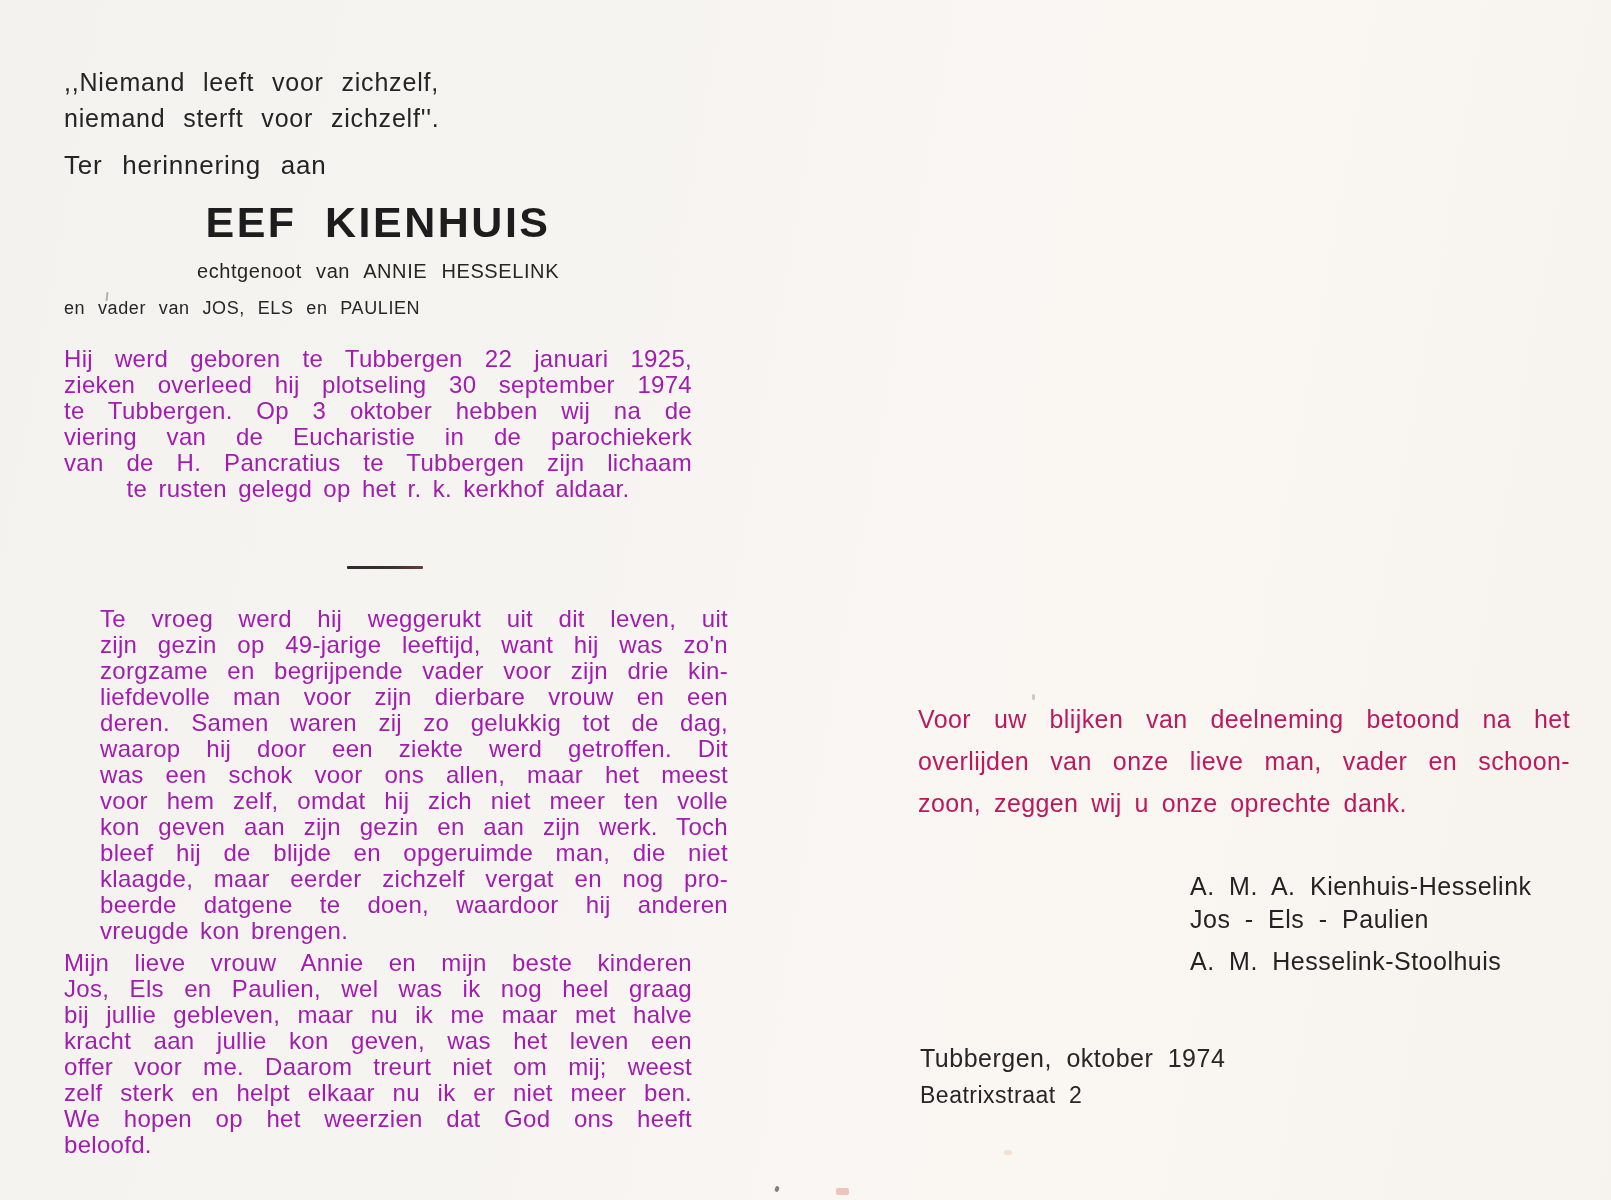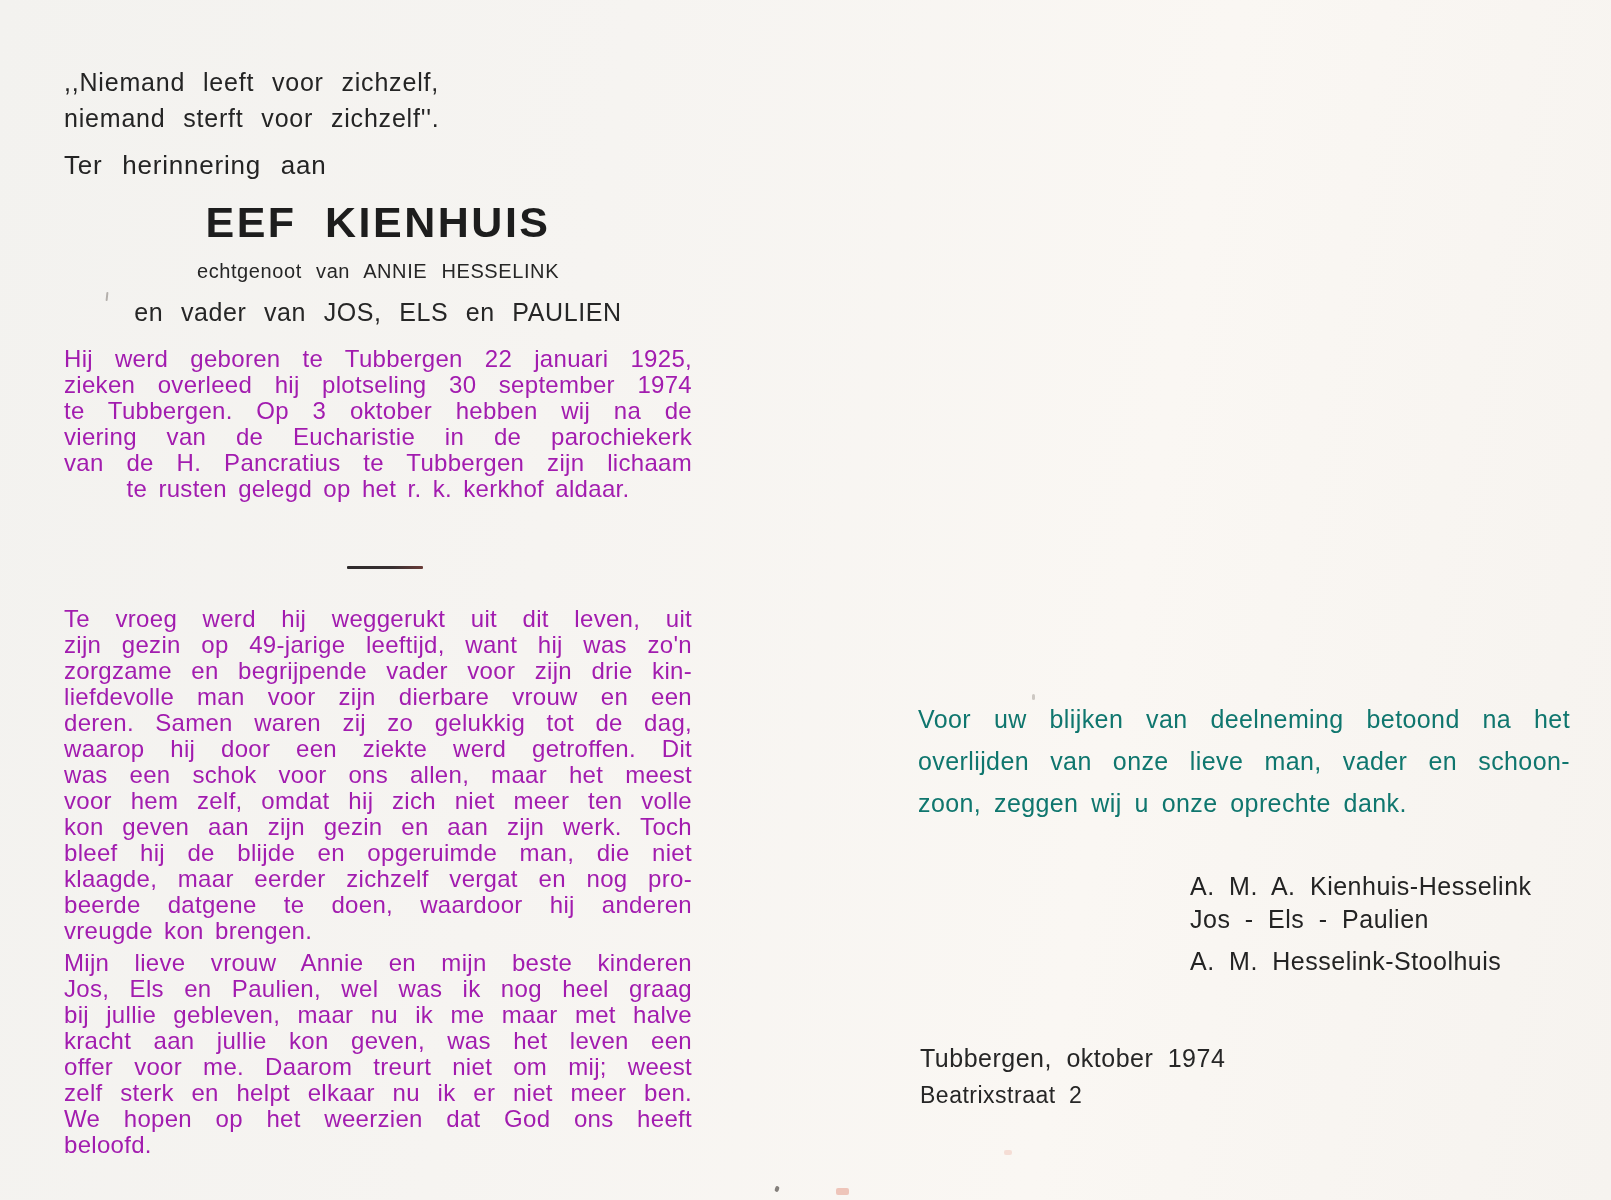--- a/index.html
+++ b/index.html
@@ -14,32 +14,32 @@
   .col-left{left:64px;width:628px;}
   .col-right{left:918px;width:652px;}
   .block{position:absolute;left:0;width:100%;}
 
   
   .quote{top:64px;font-size:25px;line-height:36px;letter-spacing:.8px;word-spacing:.4em;color:#242424;}
   .quote div{}
   .intro{top:150px;text-align:left;font-size:26px;letter-spacing:.8px;word-spacing:.45em;color:#242424;}
   .deceased{top:198px;text-align:center;font-size:43px;font-weight:bold;letter-spacing:2.5px;word-spacing:14px;color:#1d1d1d;}
   .spouse{top:260px;text-align:center;font-size:20px;letter-spacing:.6px;word-spacing:.4em;}
-  .children{top:298px;text-align:center;font-size:25px;letter-spacing:.6px;word-spacing:.4em;}
+  .children{top:298px;font-size:18px;letter-spacing:.6px;word-spacing:.4em;}
 
   
   .para{font-size:24px;line-height:26px;letter-spacing:.3px;word-spacing:.18em;color:#a21caf;}
   .para div{text-align:justify;text-align-last:justify;}
   .para div:last-child{text-align-last:left;}
   .bio{top:346px;}
   .bio div:last-child{text-align-last:center;}
-  .eulogy{top:606px;}
+  .eulogy{top:606px;margin-left:36px;}
   .farewell{top:950px;}
 
-  .thanks{top:698px;font-size:25px;line-height:42px;letter-spacing:.4px;word-spacing:.22em;color:#0f766e;}
+  .thanks{top:698px;font-size:25px;line-height:42px;letter-spacing:.4px;word-spacing:.22em;color:#be185d;}
   .thanks div{text-align:justify;text-align-last:justify;}
   .thanks div:last-child{text-align-last:left;}
 
   .signatories{top:870px;left:272px;width:380px;font-size:25px;letter-spacing:.5px;word-spacing:.28em;color:#232323;}
   .signatories div{line-height:33px;text-align:left;}
   .signatories div:last-child{margin-top:9px;}
 
   .placedate{top:1044px;left:2px;font-size:25px;letter-spacing:.5px;word-spacing:.28em;}
   .address{top:1082px;left:2px;font-size:23px;letter-spacing:.5px;word-spacing:.28em;}
 

